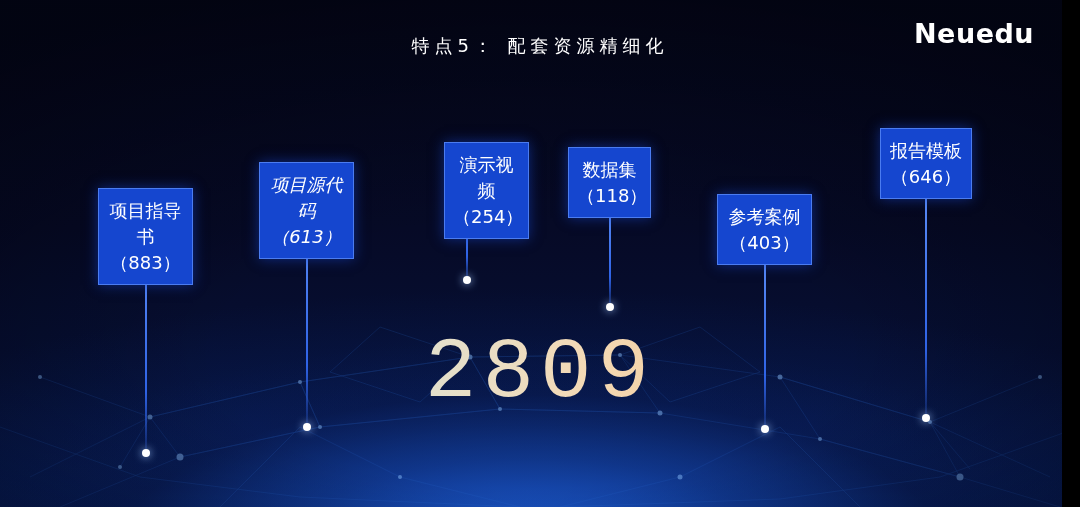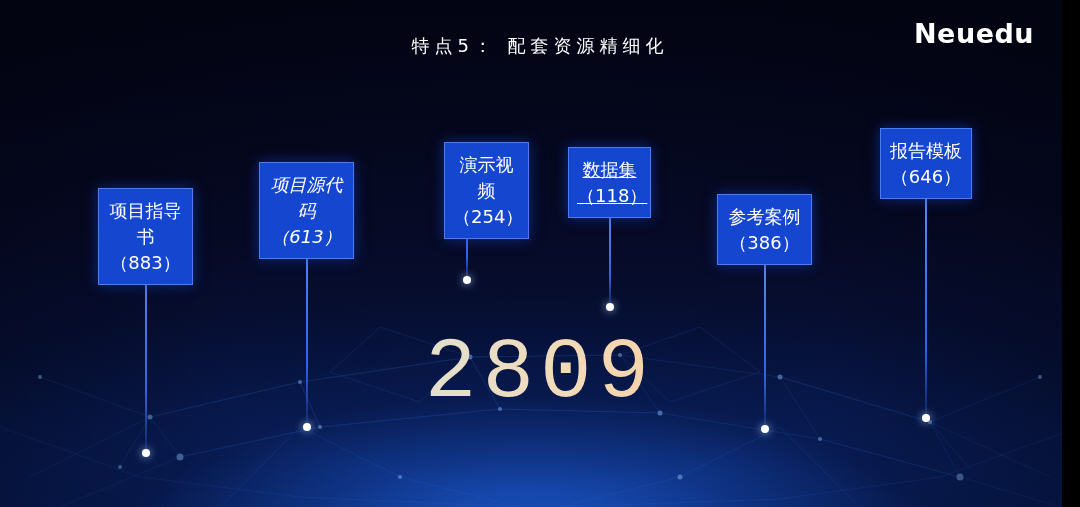--- a/index.html
+++ b/index.html
@@ -185,30 +185,30 @@
 
   <div class="stem" style="left:466px; top:200px; height:80px;"></div>
   <div class="dot" style="left:463px; top:276px;"></div>
   <div class="callout" style="left:444px; top:142px; width:85px;">
     <span>演示视频</span>
     <span class="l2">（254）</span>
   </div>
 
   <div class="stem" style="left:609px; top:207px; height:100px;"></div>
   <div class="dot" style="left:606px; top:303px;"></div>
-  <div class="callout" style="left:568px; top:147px; width:83px;text-decoration:underline;">
+  <div class="callout" style="left:568px; top:147px; width:83px;">
     <span>数据集</span>
     <span class="l2">（118）</span>
   </div>
 
   <div class="stem" style="left:764px; top:254px; height:175px;"></div>
   <div class="dot" style="left:761px; top:425px;"></div>
   <div class="callout" style="left:717px; top:194px; width:95px;">
     <span>参考案例</span>
-    <span class="l2">（386）</span>
+    <span class="l2">（403）</span>
   </div>
 
   <div class="stem" style="left:925px; top:188px; height:230px;"></div>
   <div class="dot" style="left:922px; top:414px;"></div>
   <div class="callout" style="left:880px; top:128px; width:92px;">
     <span>报告模板</span>
     <span class="l2">（646）</span>
   </div>
 
   <div class="bignum">2809</div>

